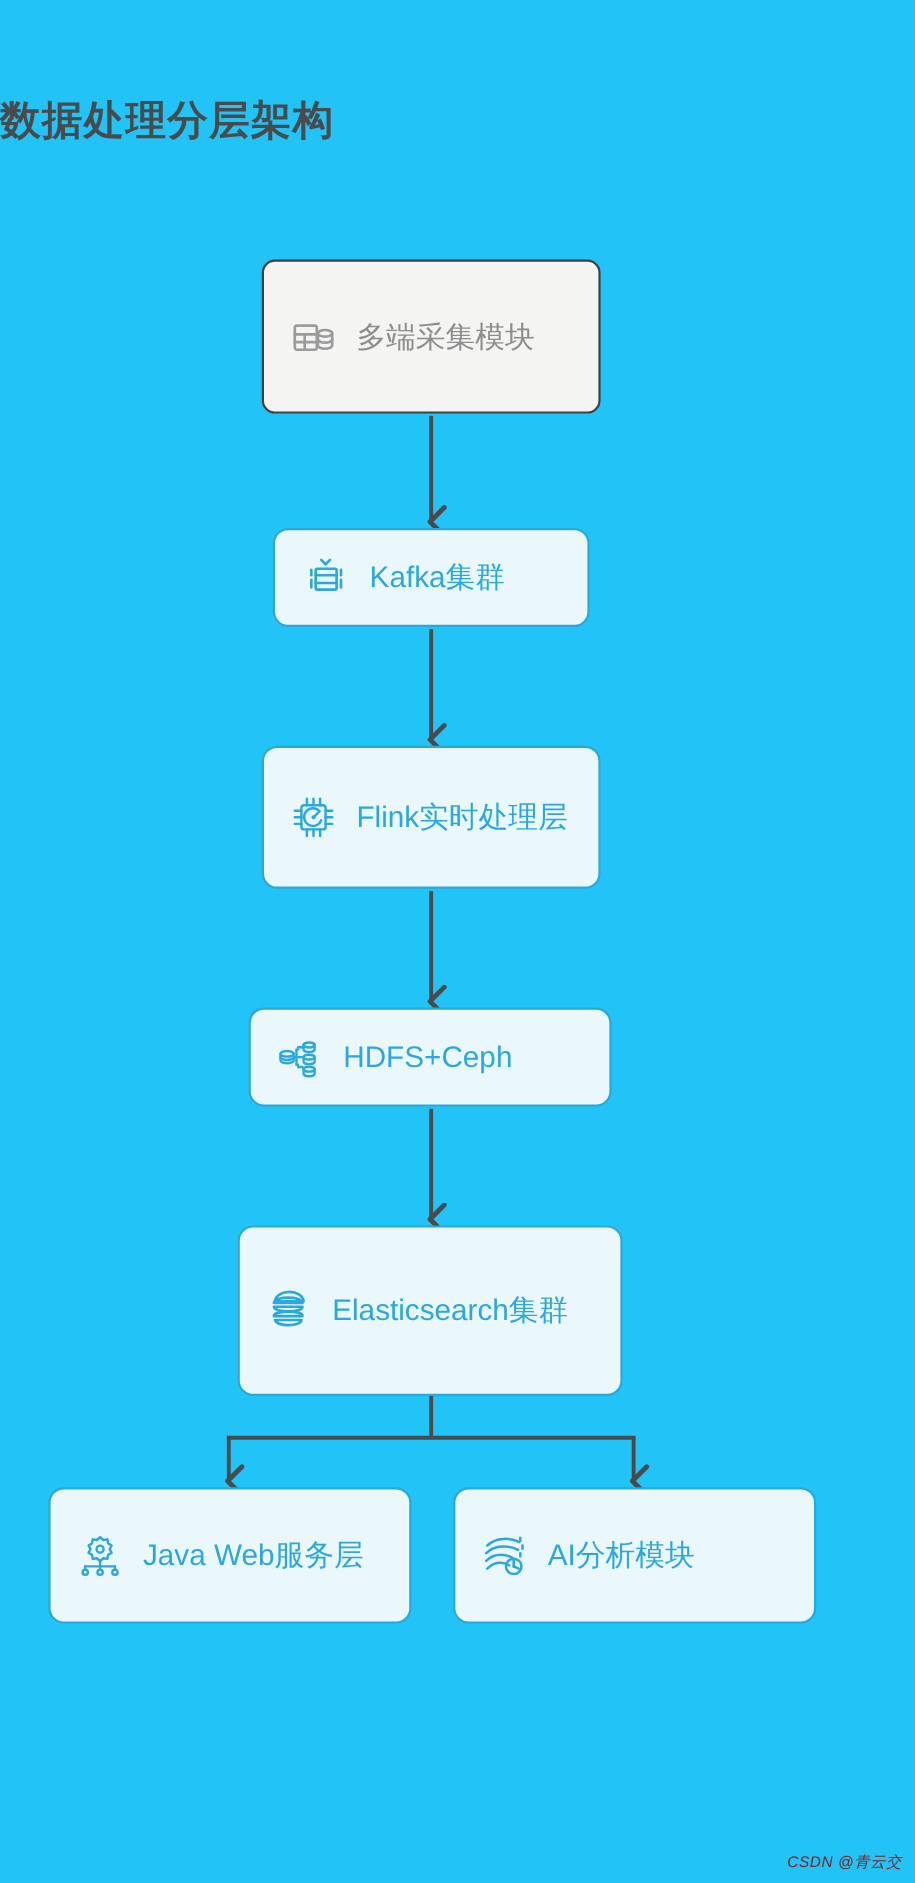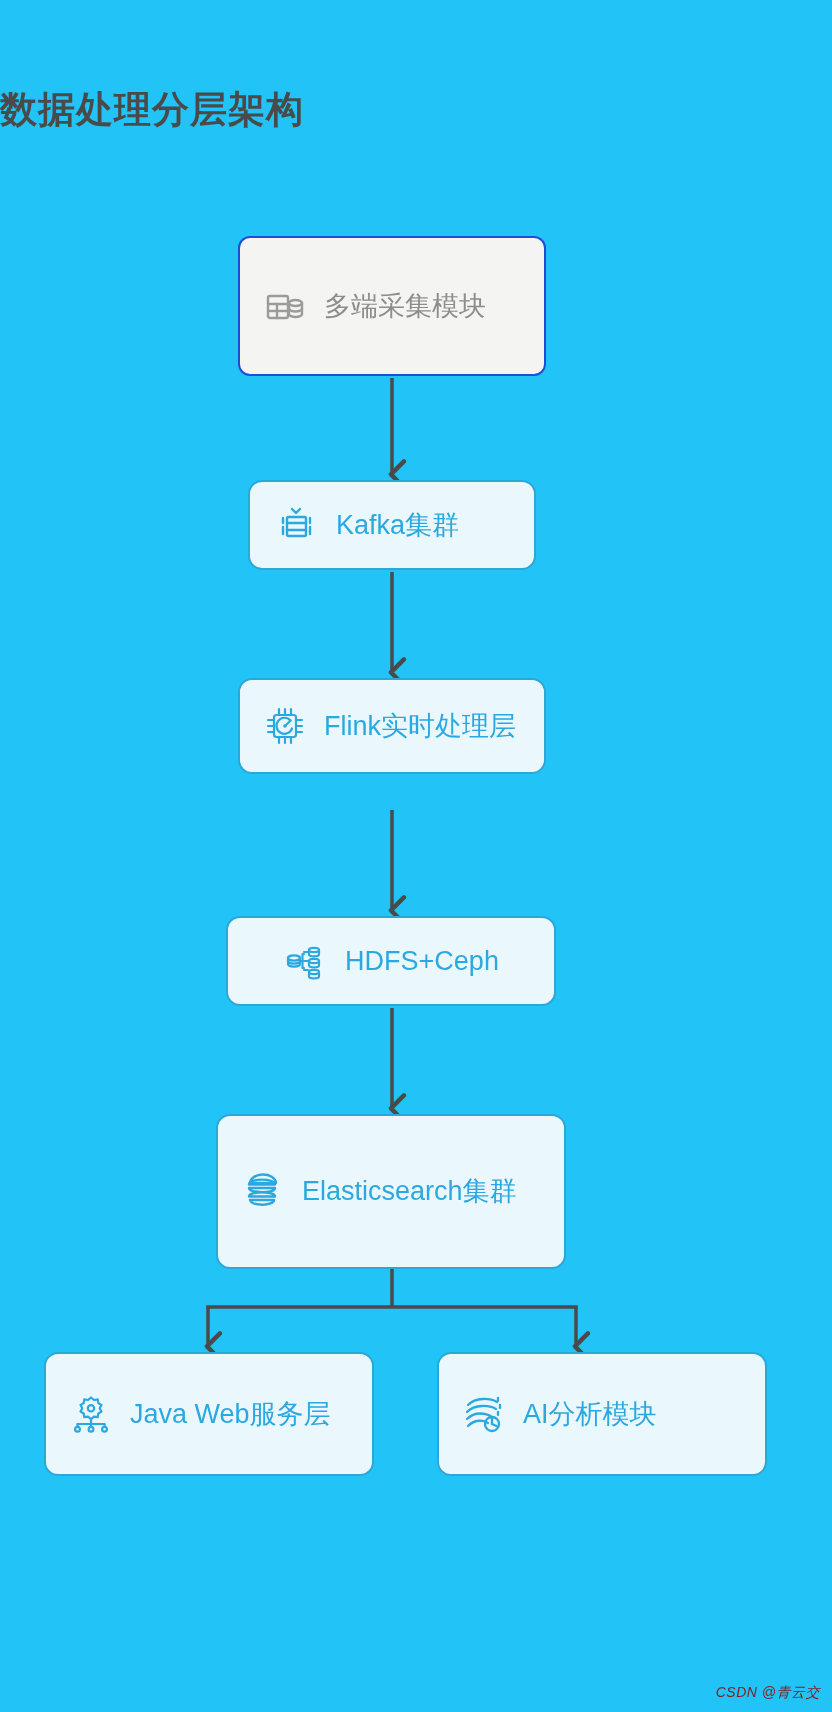--- a/index.html
+++ b/index.html
@@ -52,21 +52,21 @@
     flex-direction: row;
     align-items: center;
     border-radius: 14px;
     background: #eaf8fd;
     border: 2px solid #2ca8d6;
     padding: 0 22px;
     gap: 16px;
   }
   .node.source {
     background: #f4f4f2;
-    border: 2px solid #1d4ed8;
+    border: 2px solid #404040;
     border-radius: 12px;
   }
   .node-icon {
     flex: 0 0 auto;
     width: 46px;
     height: 46px;
     display: flex;
     align-items: center;
     justify-content: center;
   }
@@ -79,25 +79,25 @@
     color: #2ca8e0;
     white-space: pre-line;
   }
   .node.source .node-label {
     color: #8d8d8d;
   }
 
   
   #node-collect   { left: 238px; top: 236px;  width: 308px; height: 140px; }
   #node-kafka     { left: 248px; top: 480px;  width: 288px; height: 90px; padding-left: 24px;  }
-  #node-flink     { left: 238px; top: 678px;  width: 308px; height: 96px; }
-  #node-storage   { left: 226px; top: 916px;  width: 330px; height: 90px; justify-content: center;  }
+  #node-flink     { left: 238px; top: 678px;  width: 308px; height: 130px; }
+  #node-storage   { left: 226px; top: 916px;  width: 330px; height: 90px;  }
   #node-search    { left: 216px; top: 1114px; width: 350px; height: 155px; }
   #node-web       { left: 44px;  top: 1352px; width: 330px; height: 124px; }
-  #node-ai        { left: 412px; top: 1352px; width: 330px; height: 124px; margin-left: 25px; }
+  #node-ai        { left: 412px; top: 1352px; width: 330px; height: 124px; }
 
   
   #watermark {
     position: absolute;
     right: 12px;
     bottom: 10px;
     font-size: 14px;
     color: #7f1d1d;
     letter-spacing: 0.5px;
     white-space: nowrap;

